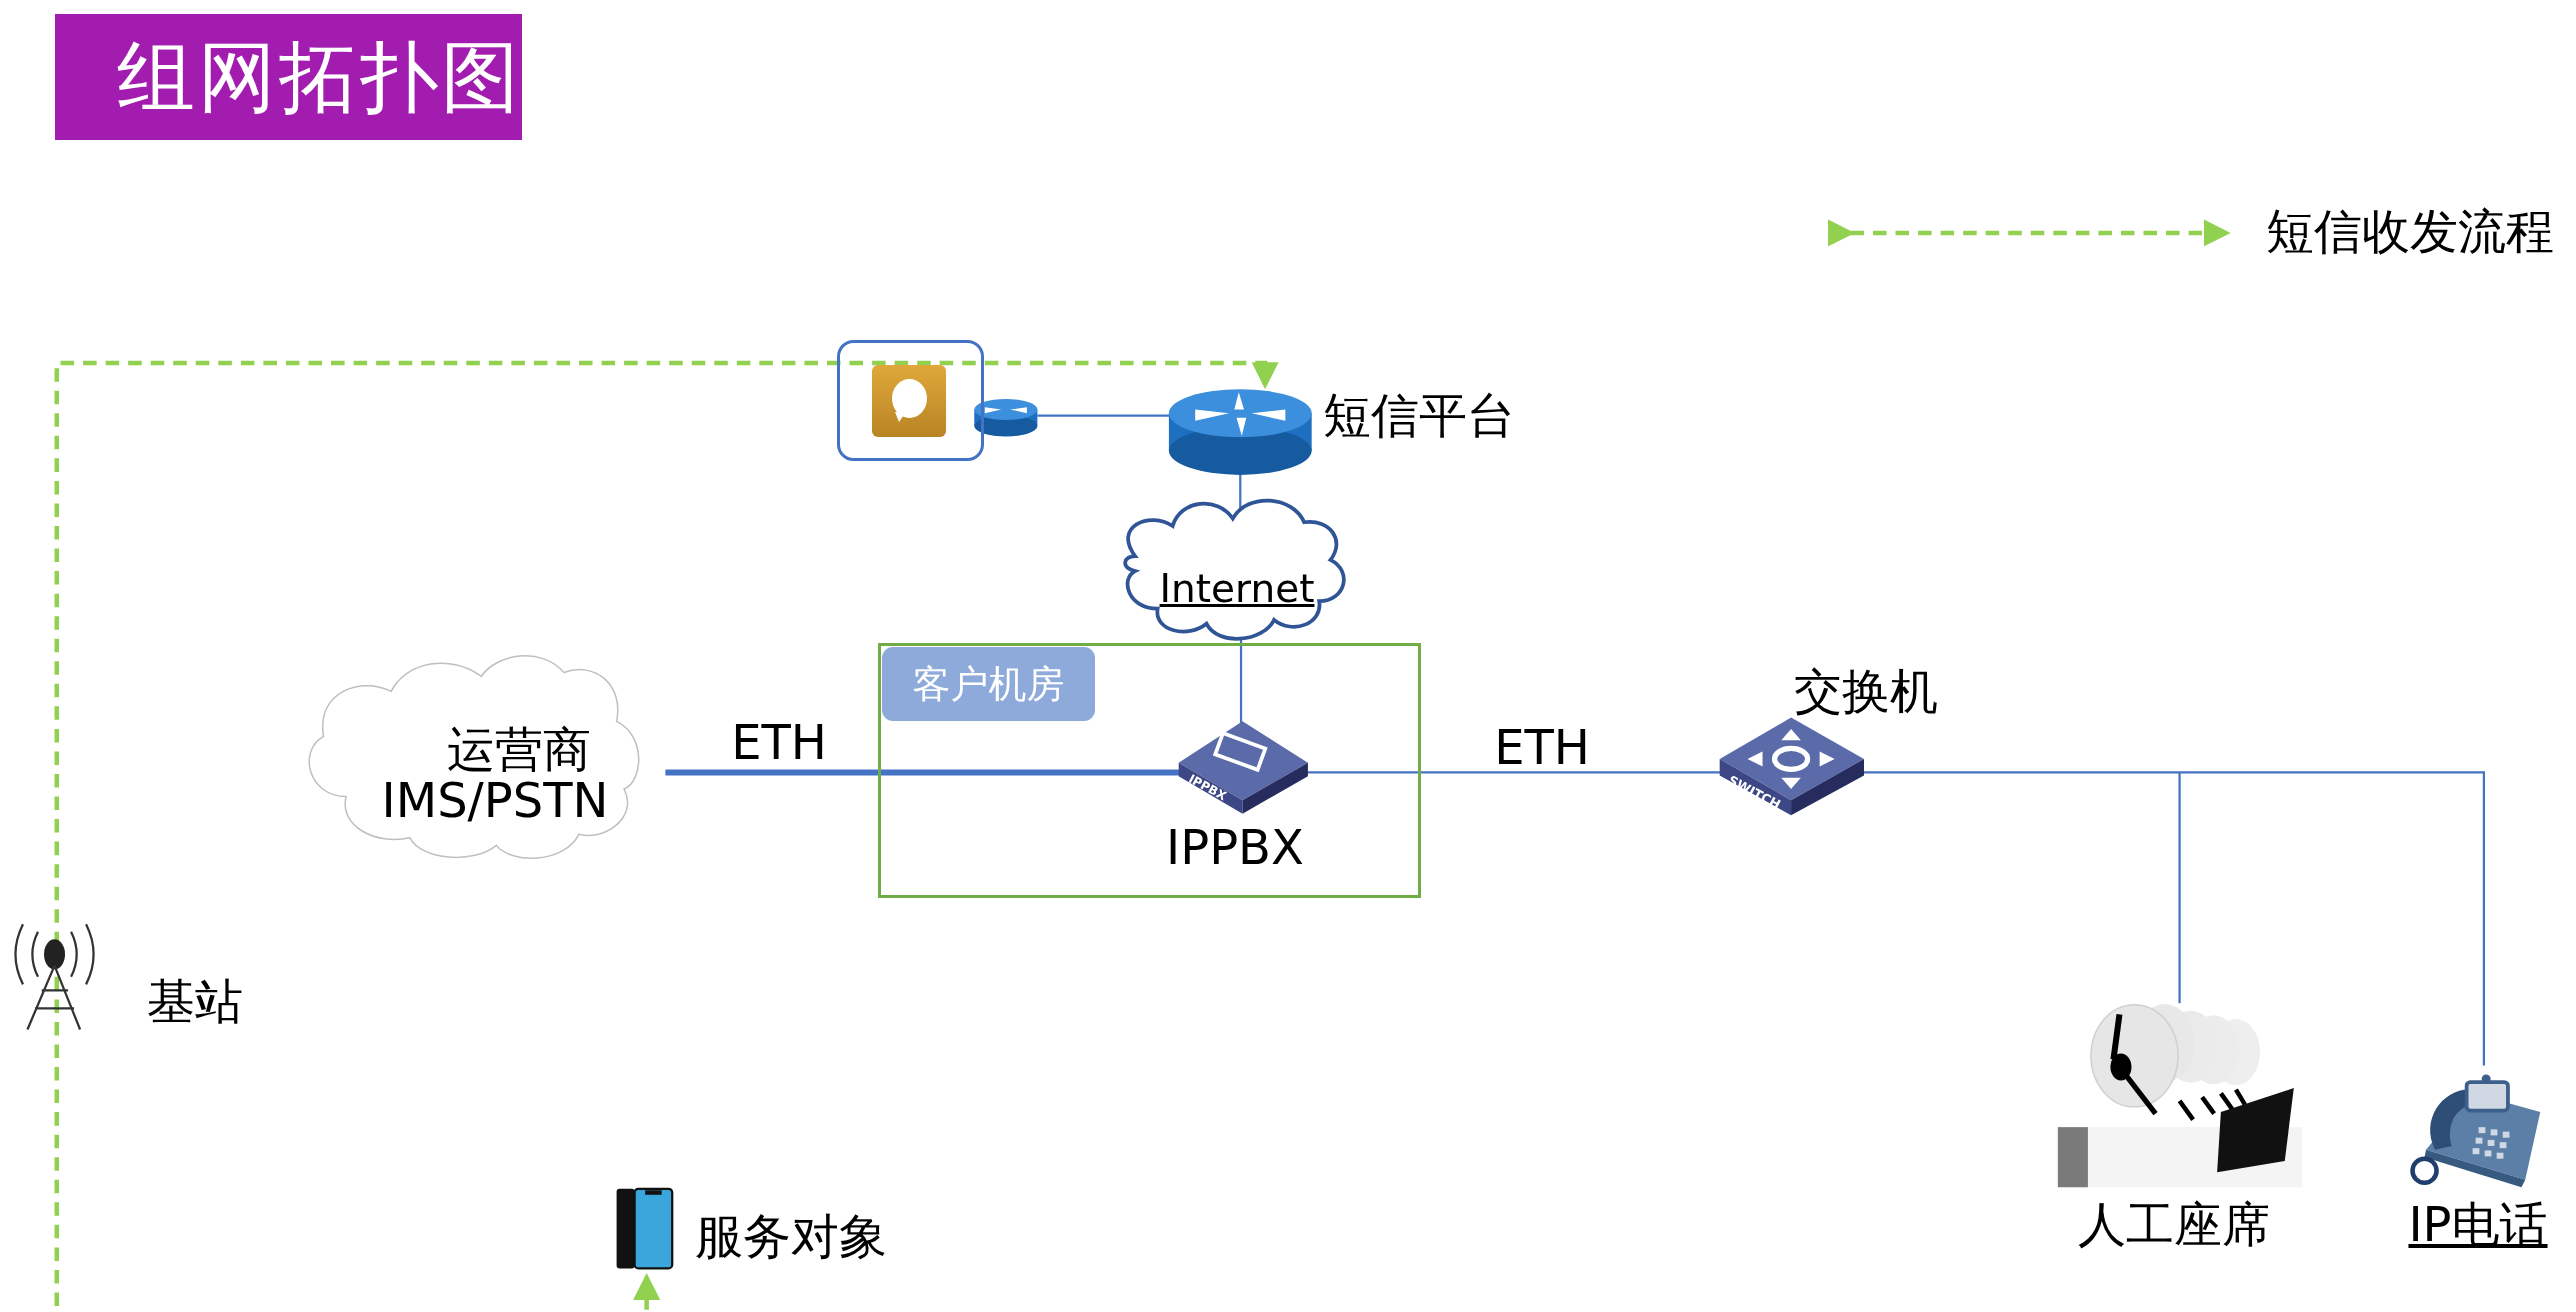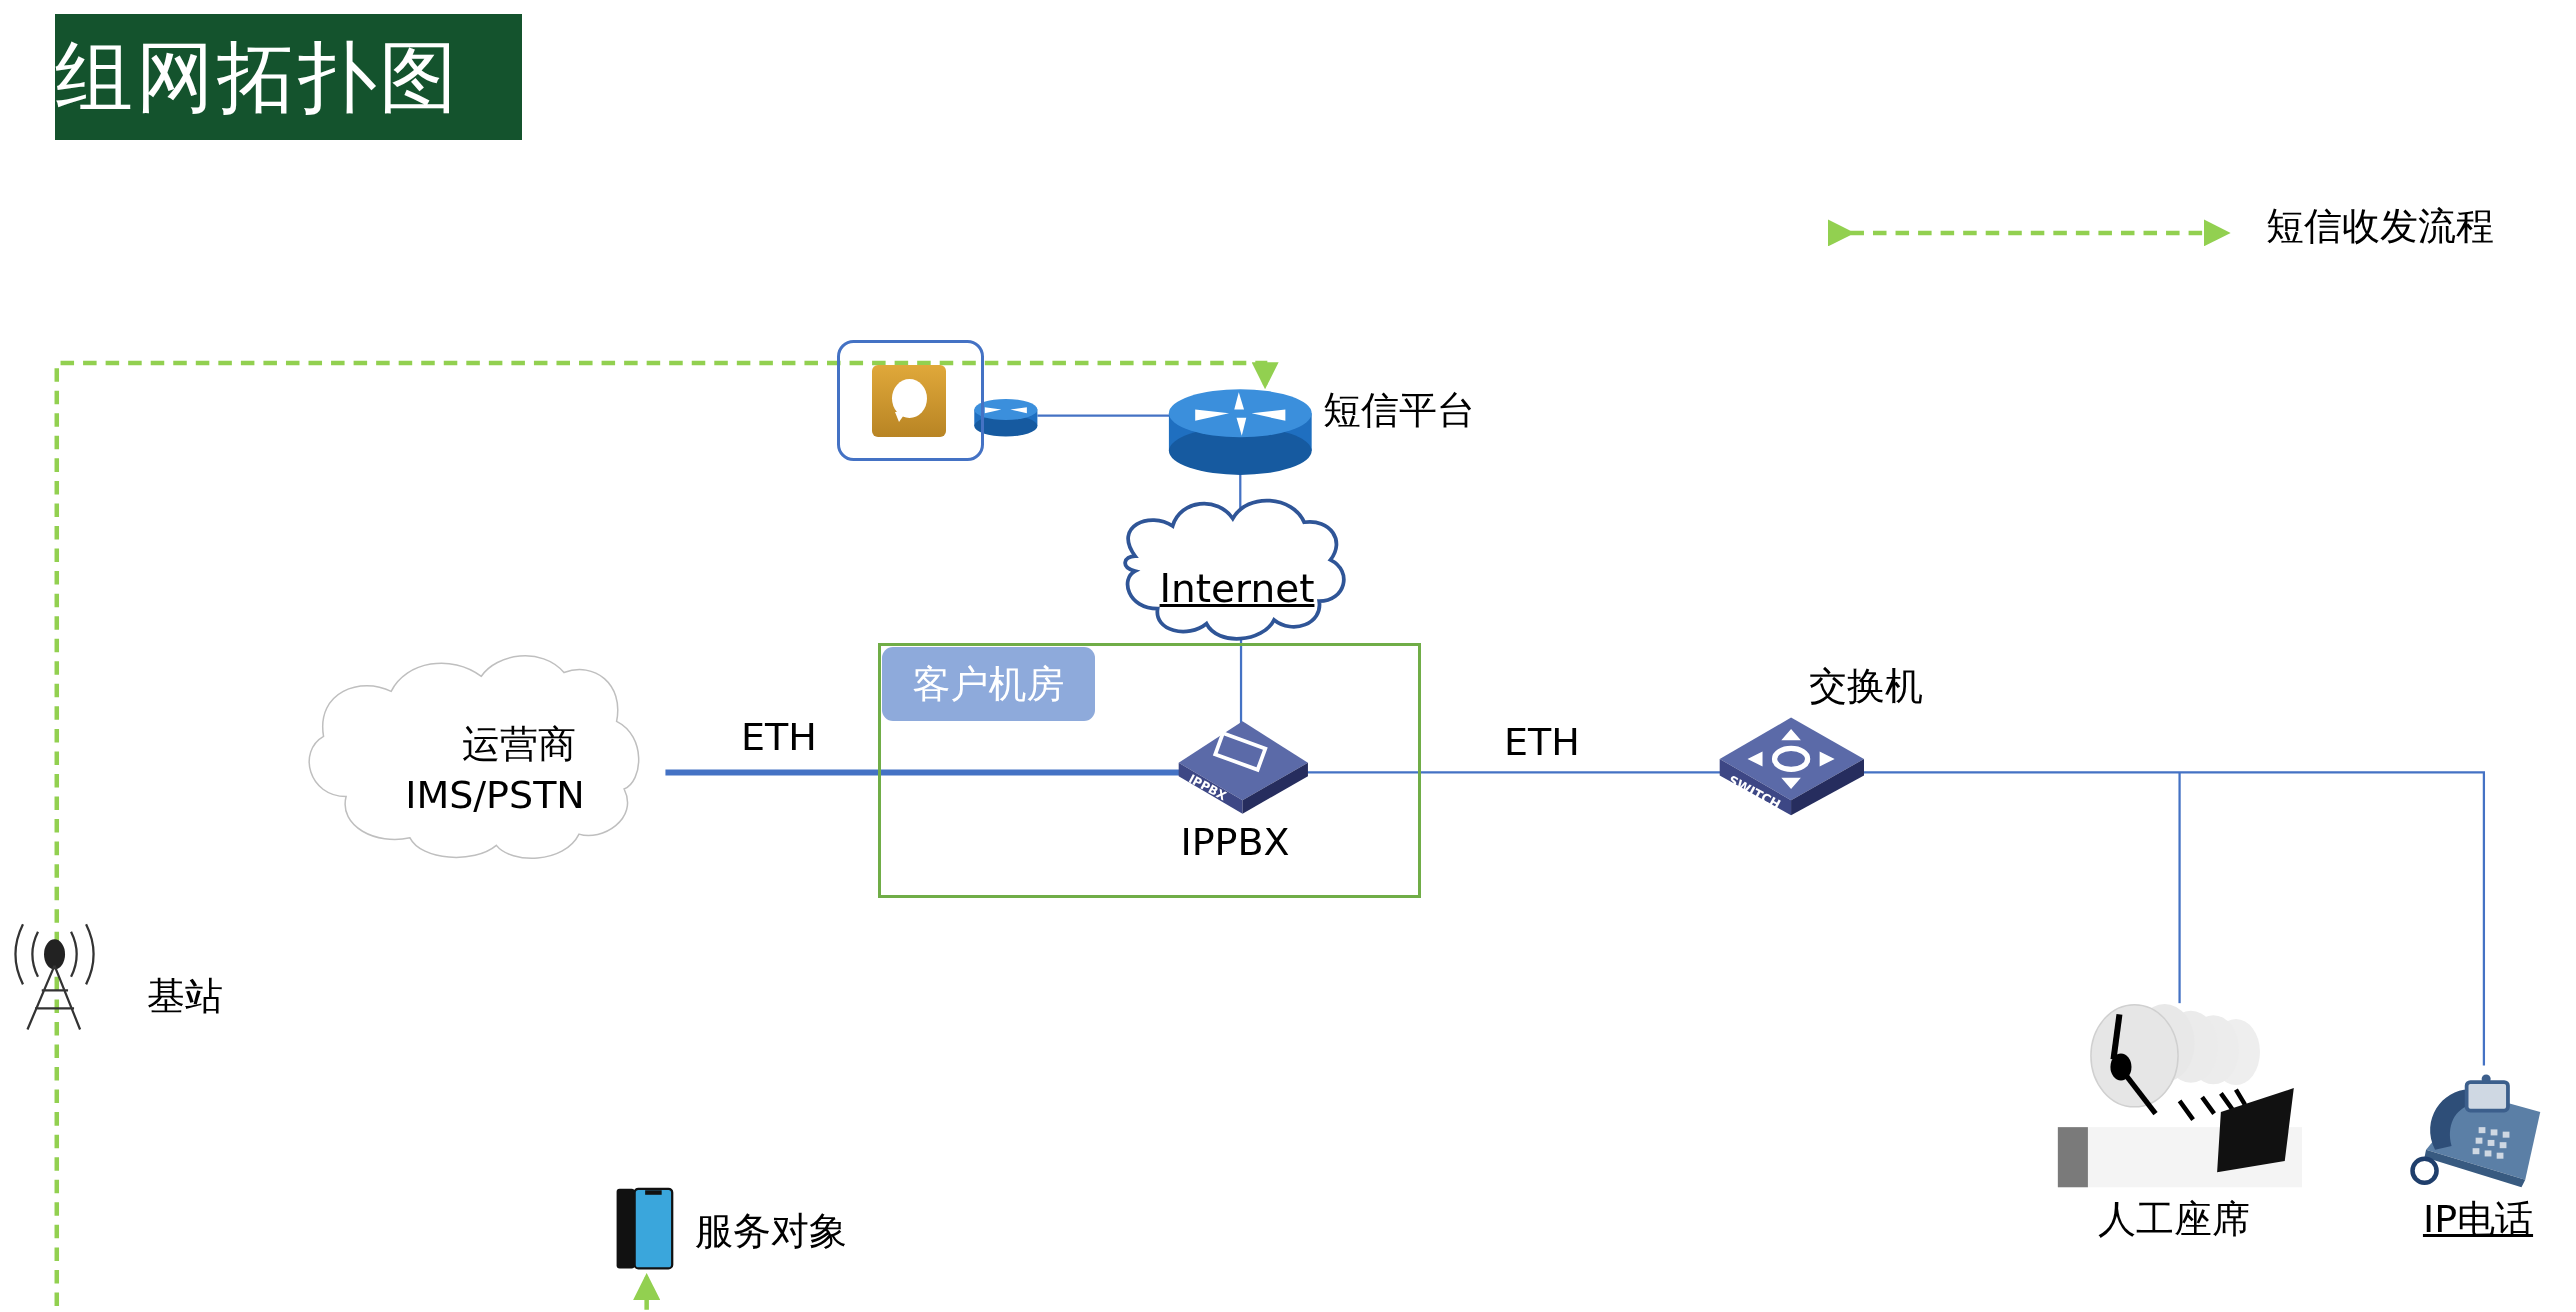--- a/index.html
+++ b/index.html
@@ -1,19 +1,19 @@
 <!DOCTYPE html>
 <html style="font-size:12px"><head>
 <meta charset="utf-8">
 <style>
   html,body{margin:0;padding:0;background:#fff;}
   body{width:2576px;height:1312px;position:relative;overflow:hidden;font-family:"DejaVu Sans","Liberation Sans",sans-serif;color:#000;}
   .abs{position:absolute;}
-  #title-box{left:55px;top:13.5px;width:467px;height:126px;background:#14532d;color:#fff;font-size:78px;line-height:126px;text-align:left;letter-spacing:3px;}
-  .lbl{position:absolute;font-size:38px;white-space:nowrap;line-height:1;}
+  #title-box{left:55px;top:13.5px;width:467px;height:126px;background:#a21caf;color:#fff;font-size:78px;line-height:126px;text-align:right;letter-spacing:3px;}
+  .lbl{position:absolute;font-size:48px;white-space:nowrap;line-height:1;}
   .lbl-c{transform:translateX(-50%);}
   #room-box{left:878px;top:643px;width:537px;height:249px;border:3.8px solid #70ad47;}
   #room-label{left:882px;top:647px;width:213px;height:74px;background:#8eaadb;color:#fff;font-size:38px;line-height:74px;text-align:center;border-radius:11px;}
   #sms-app-box{left:837px;top:340px;width:141px;height:115px;border:3.8px solid #4472c4;border-radius:16.5px;}
   svg.layer{position:absolute;left:0;top:0;}
 </style>
 </head>
 <body>
 
 <div id="title-box" class="abs">组网拓扑图</div>

